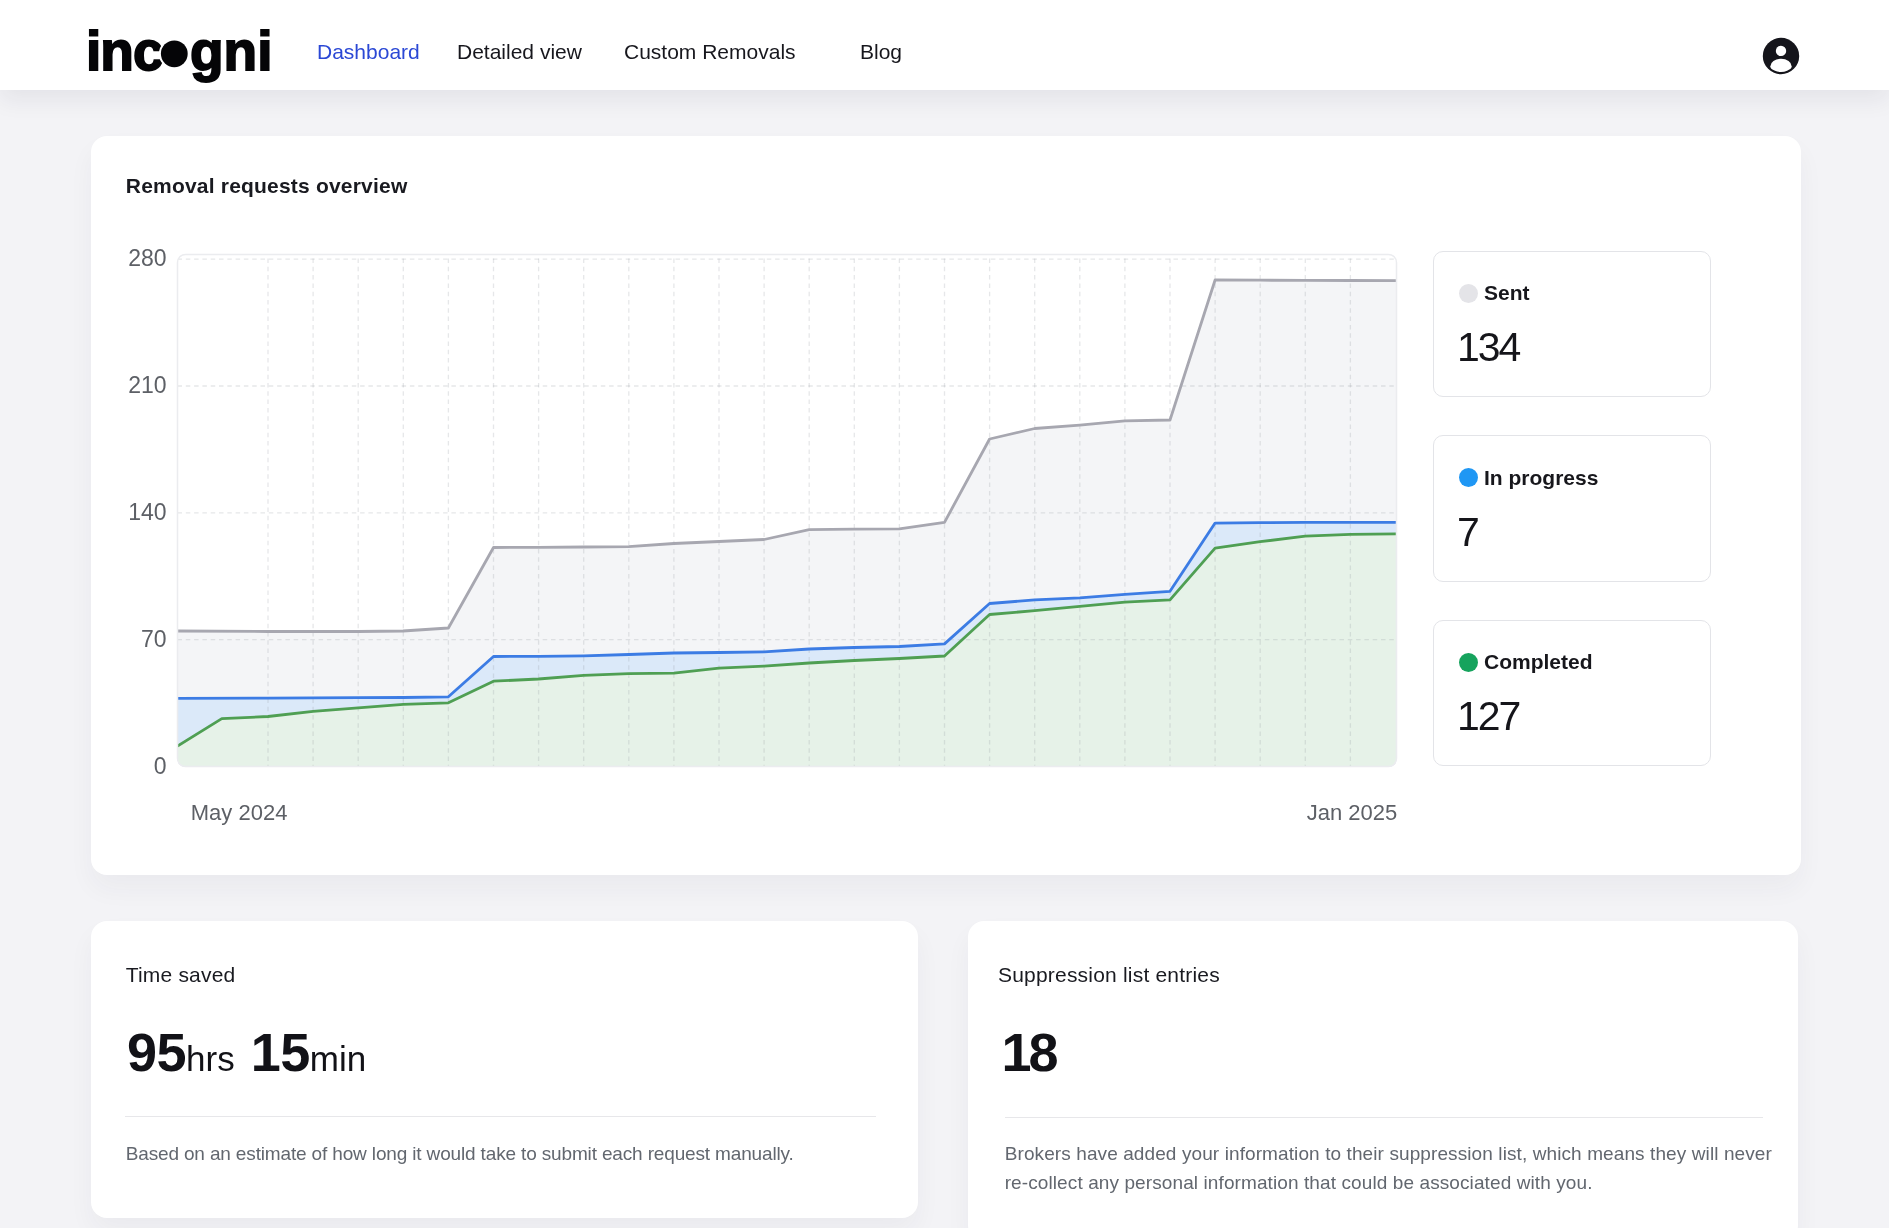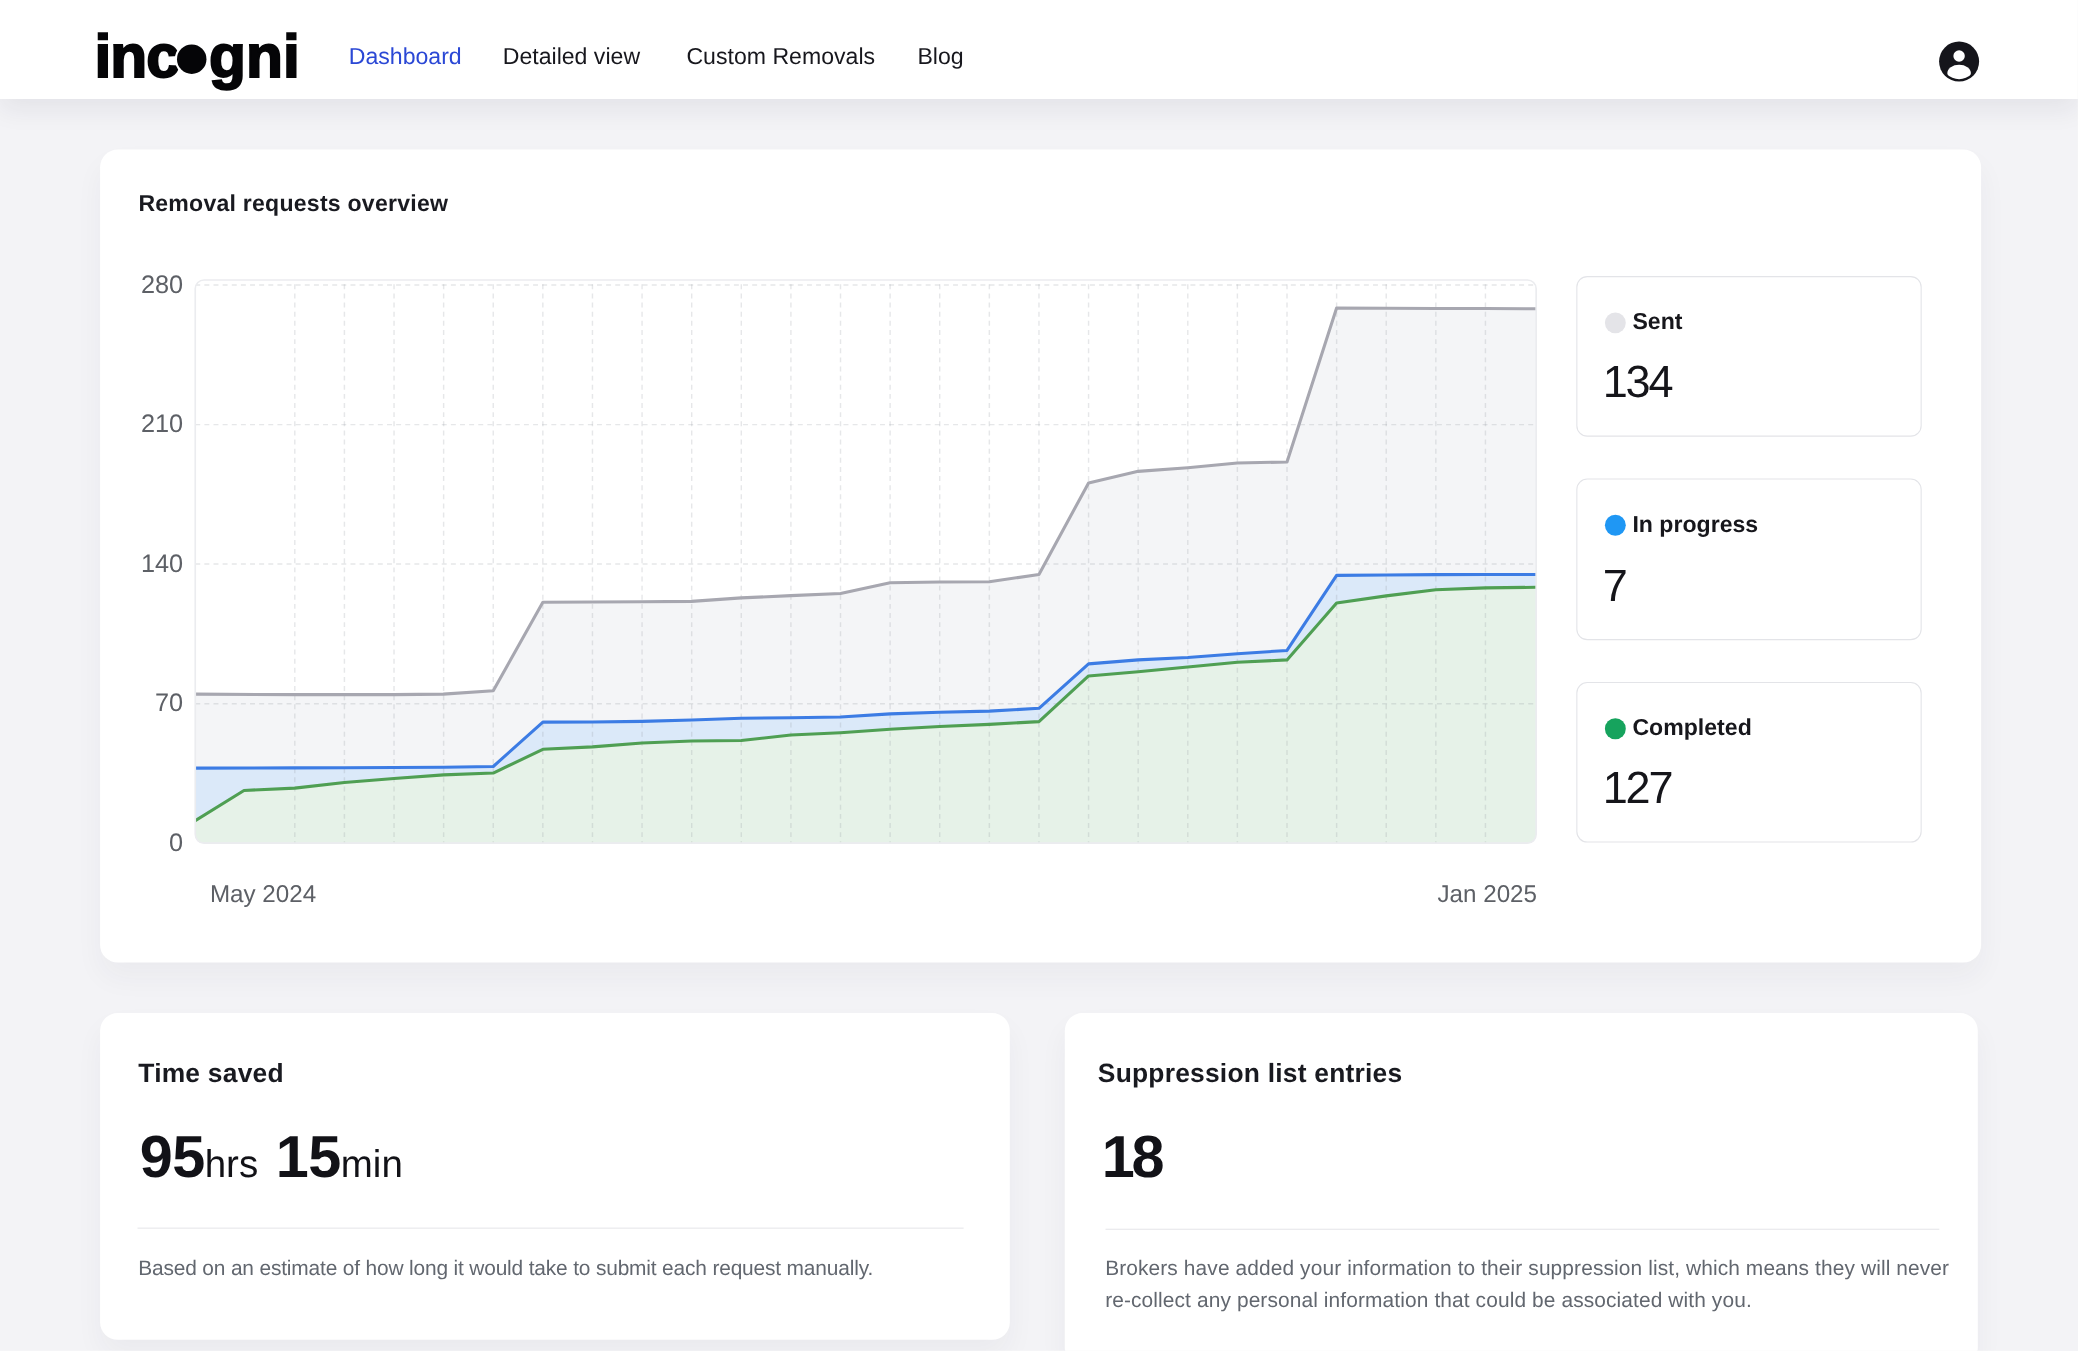--- a/index.html
+++ b/index.html
@@ -3,46 +3,46 @@
 <style>
 *{margin:0;padding:0;box-sizing:border-box;border:0}
 html,body{width:1889px;height:1228px;overflow:hidden}
 body{position:relative;font-family:"Liberation Sans",sans-serif;background:#f3f3f6;color:#16161c}
 .nav{position:absolute;left:0;top:0;width:1889px;height:90px;background:#fff;box-shadow:0 10px 22px rgba(35,35,60,.07);z-index:5}
 .nlink{position:absolute;top:41px;font-size:21px;line-height:21px;color:#17171d;letter-spacing:0}
 .card{position:absolute;background:#fff;border-radius:16px;box-shadow:0 14px 26px rgba(45,45,80,.045)}
 .ctitle{position:absolute;font-size:21px;font-weight:bold;color:#191a20;letter-spacing:.2px}
 .axl{font-size:23px;fill:#5d6066;font-family:"Liberation Sans",sans-serif}
 .axl2{font-size:22px;fill:#5d6066;font-family:"Liberation Sans",sans-serif}
-.sbox{position:absolute;left:1342px;width:314px;height:146.5px;border:1px solid #e3e4e8;border-radius:10px}
+.sbox{position:absolute;left:1342px;width:278px;height:146.5px;border:1px solid #e3e4e8;border-radius:10px}
 .srow{position:absolute;left:25px;top:29.5px;display:flex;align-items:center}
 .sdot{width:19px;height:19px;border-radius:50%;display:inline-block}
 .slab{font-size:21px;font-weight:bold;color:#17171c;margin-left:6px}
 .snum{position:absolute;left:23px;top:72.5px;font-size:41px;font-weight:normal;letter-spacing:-2px;color:#15151a}
 .bigline{position:absolute;white-space:nowrap}
 .bn{font-size:54px;font-weight:bold;letter-spacing:-.5px;color:#121217}
 .bu{font-size:35px;color:#121217}
 .divider{position:absolute;height:1px;background:#e7e7ea}
 .para{position:absolute;font-size:19px;line-height:29px;color:#62676f;white-space:nowrap}
-.btitle{position:absolute;font-size:24px;font-weight:bold;color:#191a20;letter-spacing:.2px}
+.btitle{position:absolute;font-size:21px;font-weight:normal;color:#191a20;letter-spacing:.2px}
 </style></head>
 <body>
 <div class="nav">
 <svg width="200" height="76" viewBox="0 0 200 76" style="position:absolute;left:84px;top:14px">
 <g font-family="Liberation Sans, sans-serif" font-weight="bold" font-size="55" fill="#050507" stroke="#050507" stroke-width="1.8">
 <text x="2" y="55.7" letter-spacing="-1">inc</text>
         <text x="106" y="55.7">gni</text>
       </g>
 <circle cx="90.3" cy="39.8" r="15.4" fill="#ffffff"></circle>
 <circle cx="90.3" cy="39.8" r="13.4" fill="#050507"></circle>
 </svg>
 <span class="nlink" style="left:317px;color:#2b48d5">Dashboard</span>
 <span class="nlink" style="left:457px">Detailed view</span>
 <span class="nlink" style="left:624px">Custom Removals</span>
-<span class="nlink" style="left:834px">Blog</span>
+<span class="nlink" style="left:860px">Blog</span>
 <svg width="40" height="40" viewBox="0 0 40 40" style="position:absolute;left:1761px;top:36px">
 <defs>
         <clipPath id="av">
           <circle cx="20" cy="20" r="16"></circle>
         </clipPath>
       </defs>
 <circle cx="20" cy="20" r="18.2" fill="#15151b"></circle>
 <g clip-path="url(#av)">
         <circle cx="20" cy="14.9" r="5.2" fill="#fff"></circle>
 <ellipse cx="20" cy="30.4" rx="10.7" ry="7.6" fill="#fff"></ellipse>

